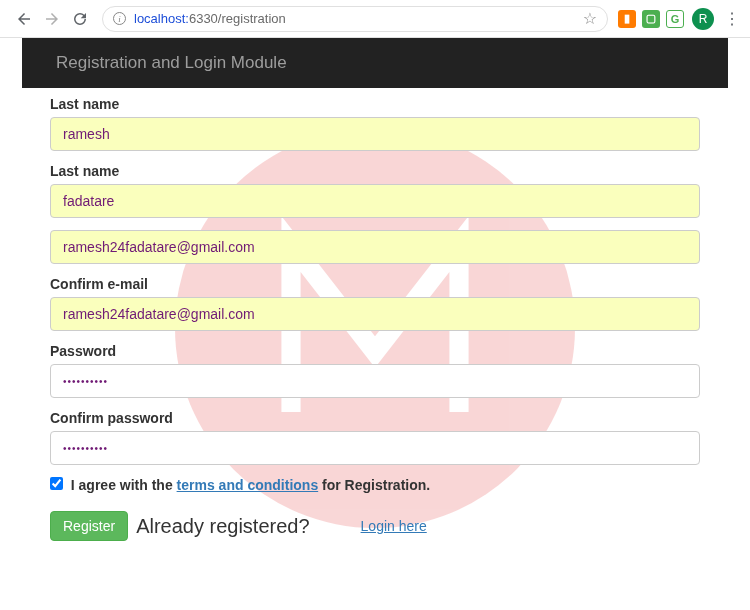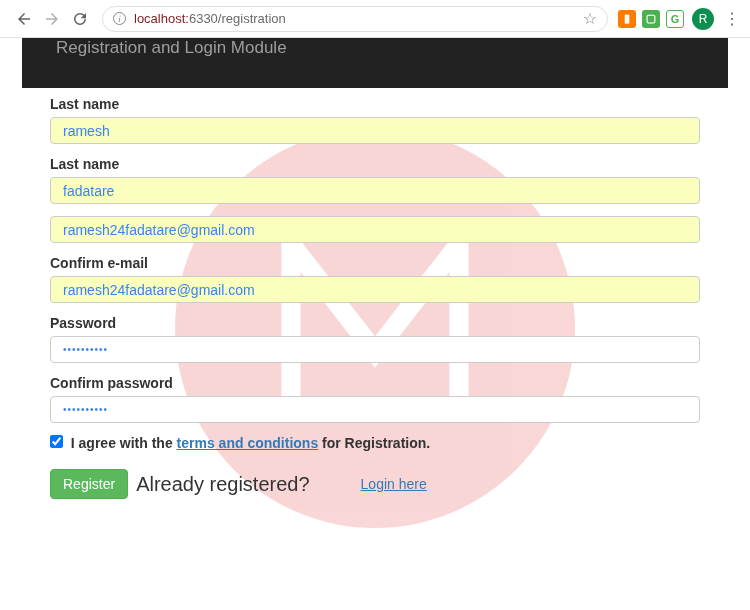--- a/index.html
+++ b/index.html
@@ -4,43 +4,43 @@
   <style>
     * { margin: 0; padding: 0; box-sizing: border-box; }
     body { font-family: "Segoe UI", Tahoma, Arial, sans-serif; font-size: 14px; width: 750px; height: 610px; background: #fff; position: relative; overflow: hidden; }
 
     
     .browser-chrome { height: 38px; display: flex; align-items: center; padding: 0 10px; border-bottom: 1px solid #e0e0e0; background: #fff; }
     .nav-btn { width: 28px; height: 28px; display: flex; align-items: center; justify-content: center; color: #5f6368; border-radius: 50%; }
     .nav-btn.disabled { color: #b0b0b0; }
     .nav-btn svg { width: 18px; height: 18px; }
     .addr-bar { flex: 1; display: flex; align-items: center; border: 1px solid #e0e0e0; border-radius: 14px; height: 26px; margin: 0 10px 0 8px; padding: 0 10px; font-size: 13px; color: #555; }
-    .addr-bar .domain { color: #7f1d1d; }
+    .addr-bar .domain { color: #1d4ed8; }
     .addr-bar .path { color: #6a6a6a; }
     .info-icon-circle { width: 13px; height: 13px; border: 1px solid #888; border-radius: 50%; display: inline-flex; align-items: center; justify-content: center; font-size: 9px; color: #888; margin-right: 8px; font-family: Georgia, serif; font-style: italic; }
     .star-icon { margin-left: auto; color: #888; font-size: 16px; }
     .ext-icons { display: flex; gap: 6px; align-items: center; }
     .ext { width: 18px; height: 18px; border-radius: 3px; display: flex; align-items: center; justify-content: center; font-size: 11px; font-weight: bold; color: #fff; }
     .profile-badge { width: 22px; height: 22px; border-radius: 50%; background: #0d904f; color: #fff; display: flex; align-items: center; justify-content: center; font-size: 12px; font-weight: 500; margin-left: 8px; }
     .menu-dots { margin-left: 10px; color: #5f6368; font-size: 16px; letter-spacing: 0; }
 
     
-    .page-nav { background: #222; color: #9d9d9d; height: 50px; display: flex; align-items: flex-start; padding: 0 34px; font-size: 17px; margin: 0 22px; }
+    .page-nav { background: #222; color: #9d9d9d; height: 50px; display: flex; align-items: center; padding: 0 34px; font-size: 17px; margin: 0 22px; }
     .content { position: relative; padding: 8px 50px 20px 50px; }
 
     
     .watermark-wrap { position: absolute; left: 0; right: 0; top: 40px; display: flex; justify-content: center; pointer-events: none; z-index: 0; opacity: 0.18; }
     .watermark { width: 400px; height: 400px; border-radius: 50%; background: #e02020; position: relative; display:flex; align-items:center; justify-content:center; }
     .watermark svg { width: 240px; height: 240px; }
 
     .reg { position: relative; z-index: 1; }
     .reg h1 { font-size: 36px; font-weight: 500; margin-bottom: 8px; color: #333; }
     .form-group { margin-bottom: 12px; }
     .form-group label { display: block; font-weight: 700; font-size: 14px; margin-bottom: 5px; color: #333; }
-    .form-control { width: 100%; height: 27px; padding: 6px 12px; font-size: 14px; border: 1px solid #ccc; border-radius: 4px; color: #3b82f6; }
+    .form-control { width: 100%; height: 34px; padding: 6px 12px; font-size: 14px; border: 1px solid #ccc; border-radius: 4px; color: #701a75; }
     .form-control.autofill { background: #faffbd; }
     .checkbox-row { margin: 10px 0 18px 0; font-weight: 700; color: #333; }
     .checkbox-row a { color: #337ab7; }
     .btn-row { display: flex; align-items: center; gap: 6px; }
     .btn-register { background: #5cb85c; border: 1px solid #4cae4c; color: #fff; padding: 6px 12px; font-size: 14px; border-radius: 4px; }
     .btn-row .already { font-size: 20px; color: #333; margin-left: 2px;}
     .btn-row .login-link { color: #337ab7; margin-left: 4px; padding-left: 41px; }
   </style>
 </head>
 <body>

